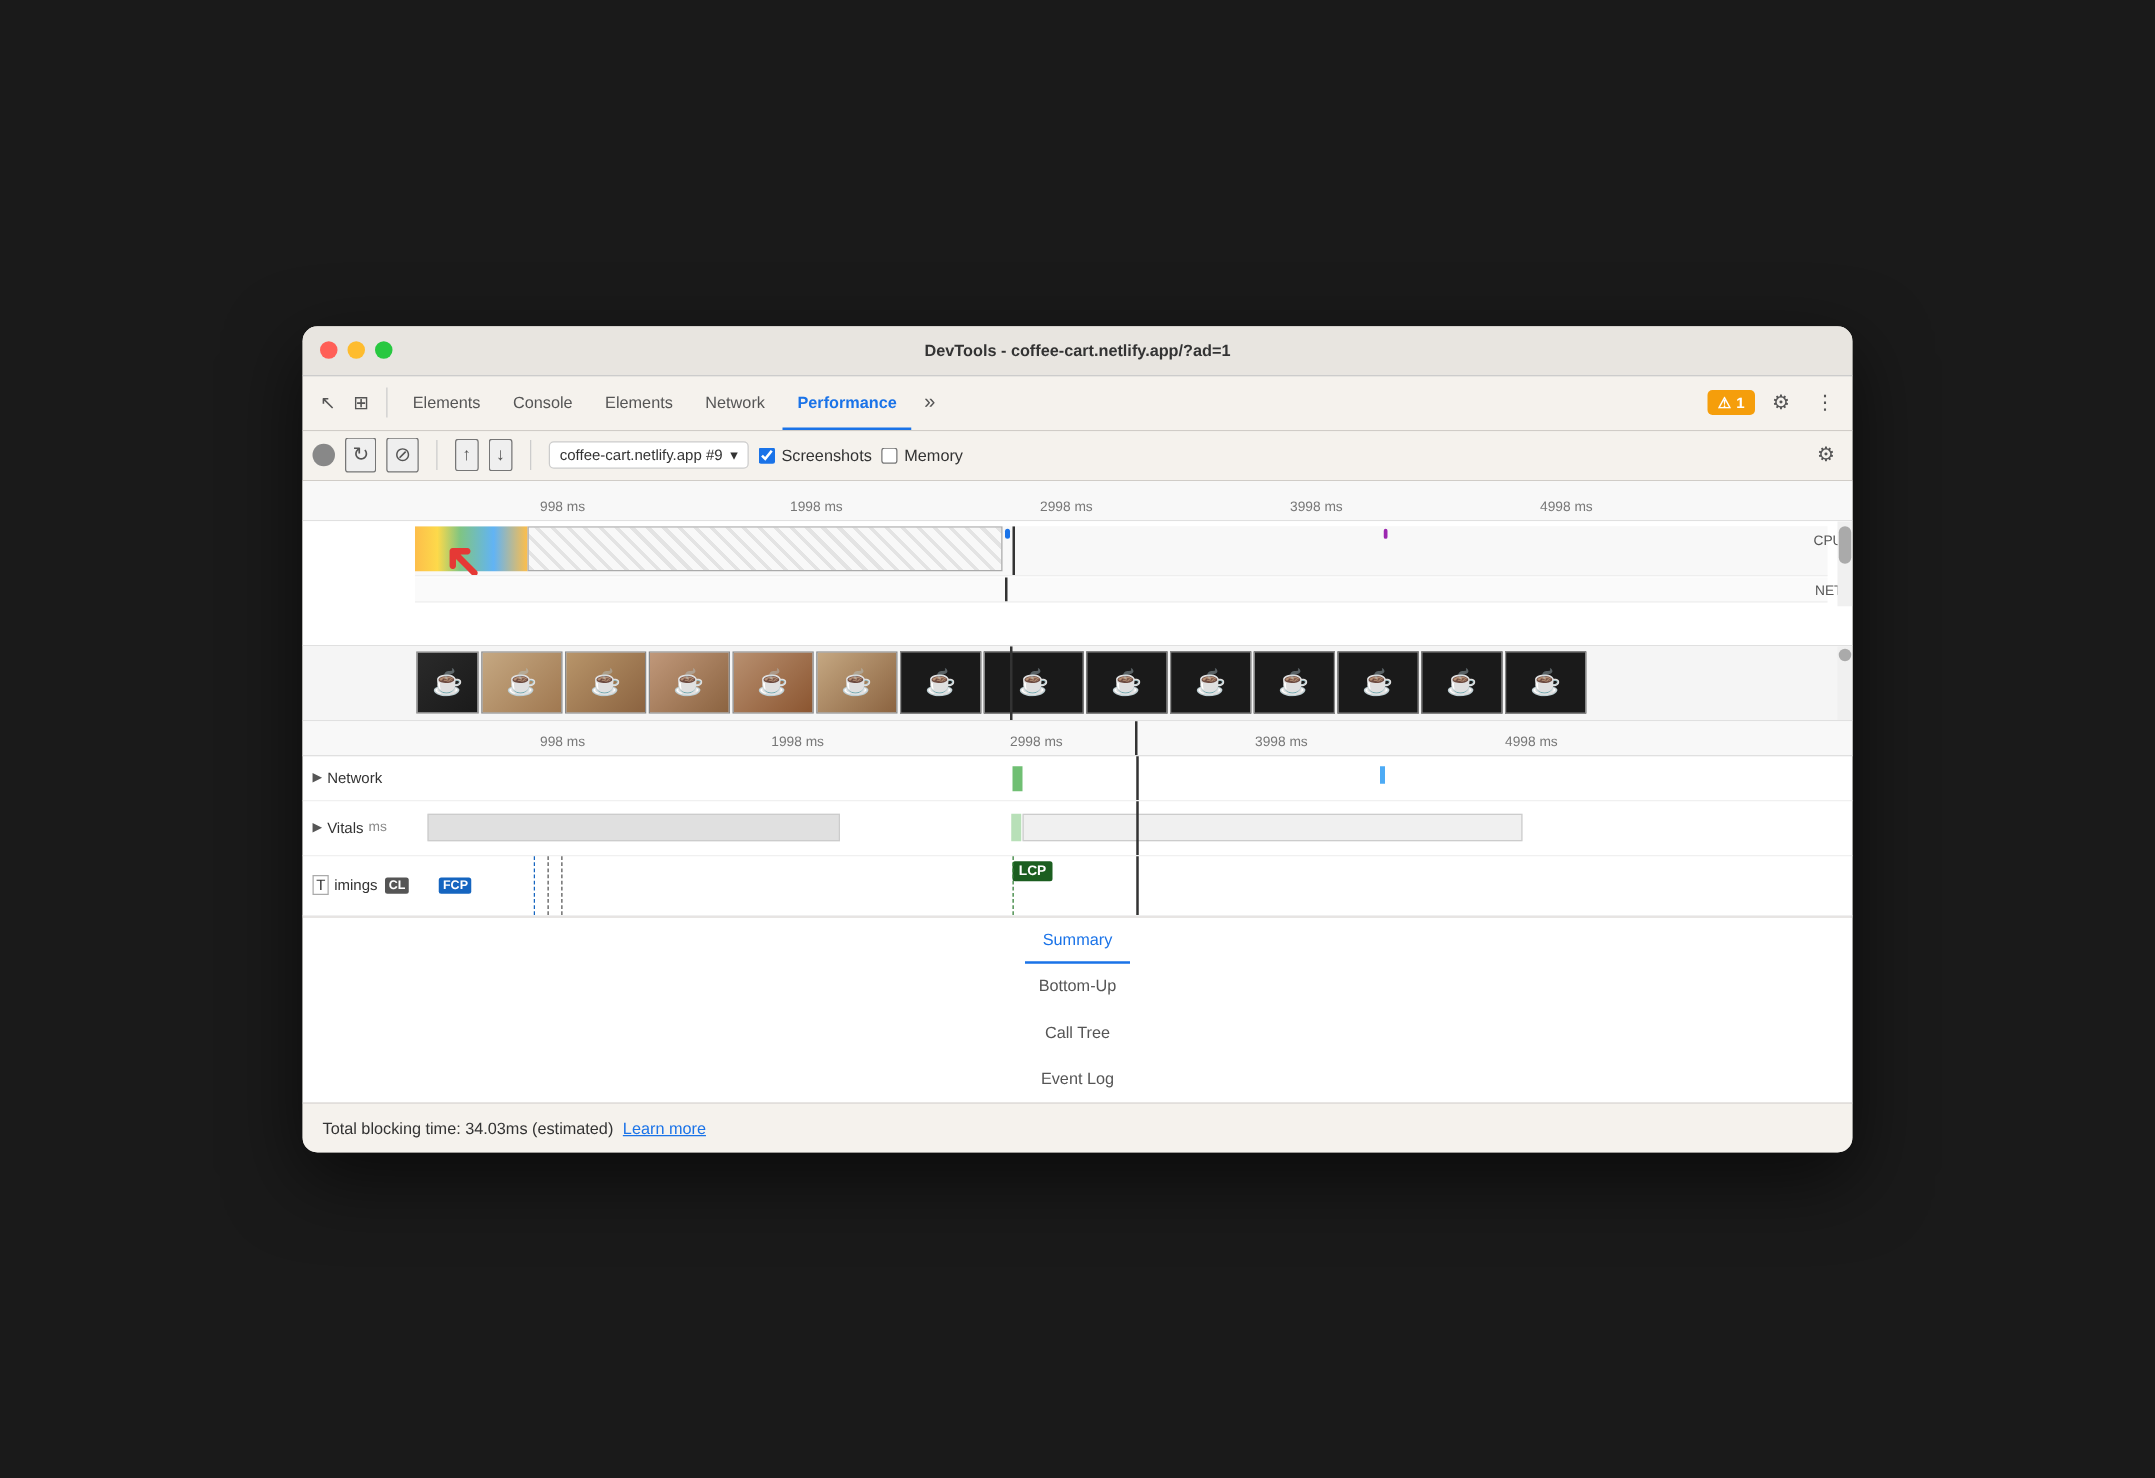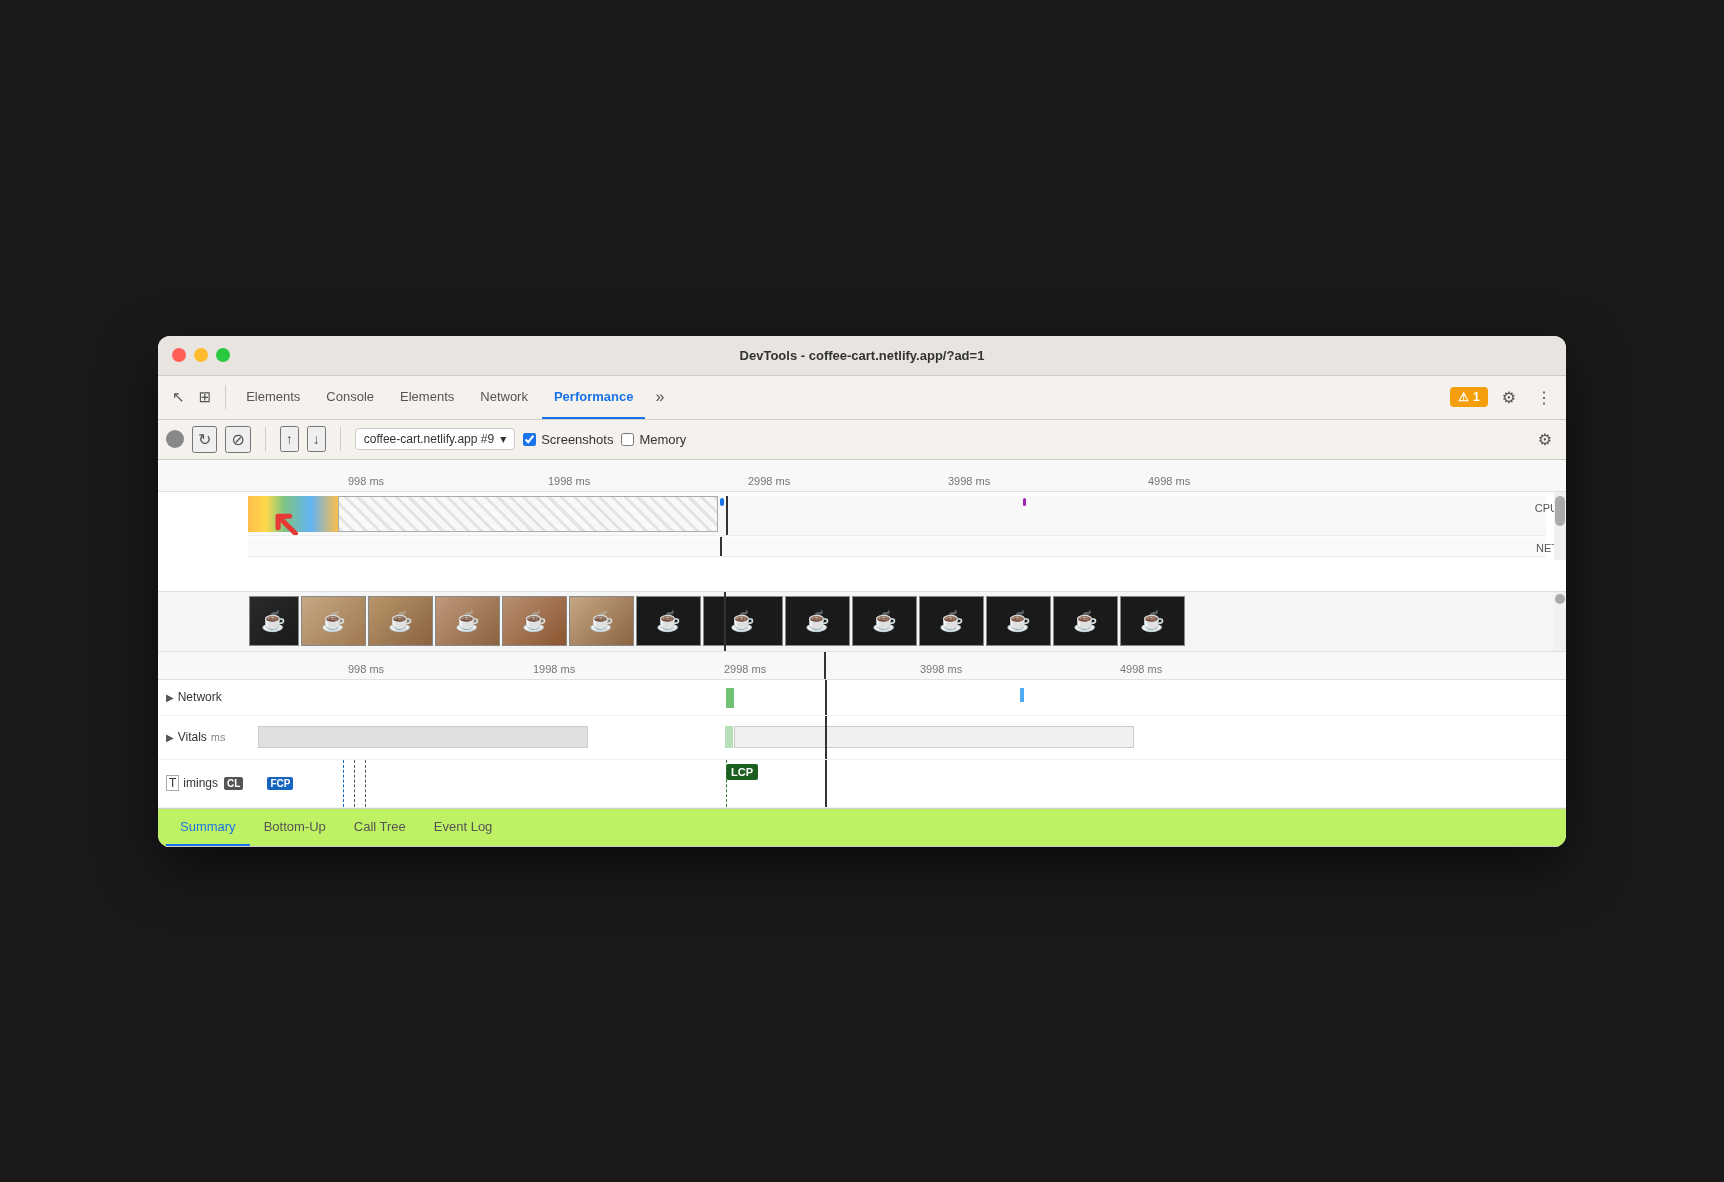--- a/index.html
+++ b/index.html
@@ -5,21 +5,21 @@
     * { box-sizing: border-box; margin: 0; padding: 0; }
     body {
       background: #1a1a1a;
       display: flex;
       justify-content: center;
       align-items: center;
       min-height: 100vh;
       font-family: -apple-system, BlinkMacSystemFont, 'Segoe UI', sans-serif;
     }
     .window {
-      width: 1408px;
+      width: 1240px;
       background: #f0ede8;
       border-radius: 12px;
       box-shadow: 0 20px 60px rgba(0,0,0,0.6);
       overflow: hidden;
     }
     .titlebar {
       background: #e8e5e0;
       height: 40px;
       display: flex;
       align-items: center;
@@ -303,26 +303,27 @@
     .experience-track {
       height: 60px;
       border-bottom: 1px solid #f0f0f0;
       display: flex;
       align-items: center;
       position: relative;
       padding-left: 8px;
     }
     
     .bottom-tabs {
-      background: #bef264;
+      background: #ffffff;
       border-top: 1px solid #d0ccc7;
       border-bottom: 1px solid #d0ccc7;
       display: flex;
       align-items: center;
       padding: 0 8px;
+      flex-direction: column;
     }
     .bottom-tab {
       padding: 10px 14px;
       font-size: 13px;
       color: #555;
       cursor: pointer;
       border-bottom: 2px solid transparent;
     }
     .bottom-tab.active {
       color: #1a73e8;
@@ -588,13 +589,17 @@
 
   </div>
 
   <div class="bottom-tabs">
     <div class="bottom-tab active">Summary</div>
     <div class="bottom-tab">Bottom-Up</div>
     <div class="bottom-tab">Call Tree</div>
     <div class="bottom-tab">Event Log</div>
   </div>
 
+  <div class="status-bar">
+    <span>Total blocking time: 34.03ms (estimated)</span>
+    <span class="learn-more">Learn more</span>
+  </div>
 </div>
 
 </body></html>

